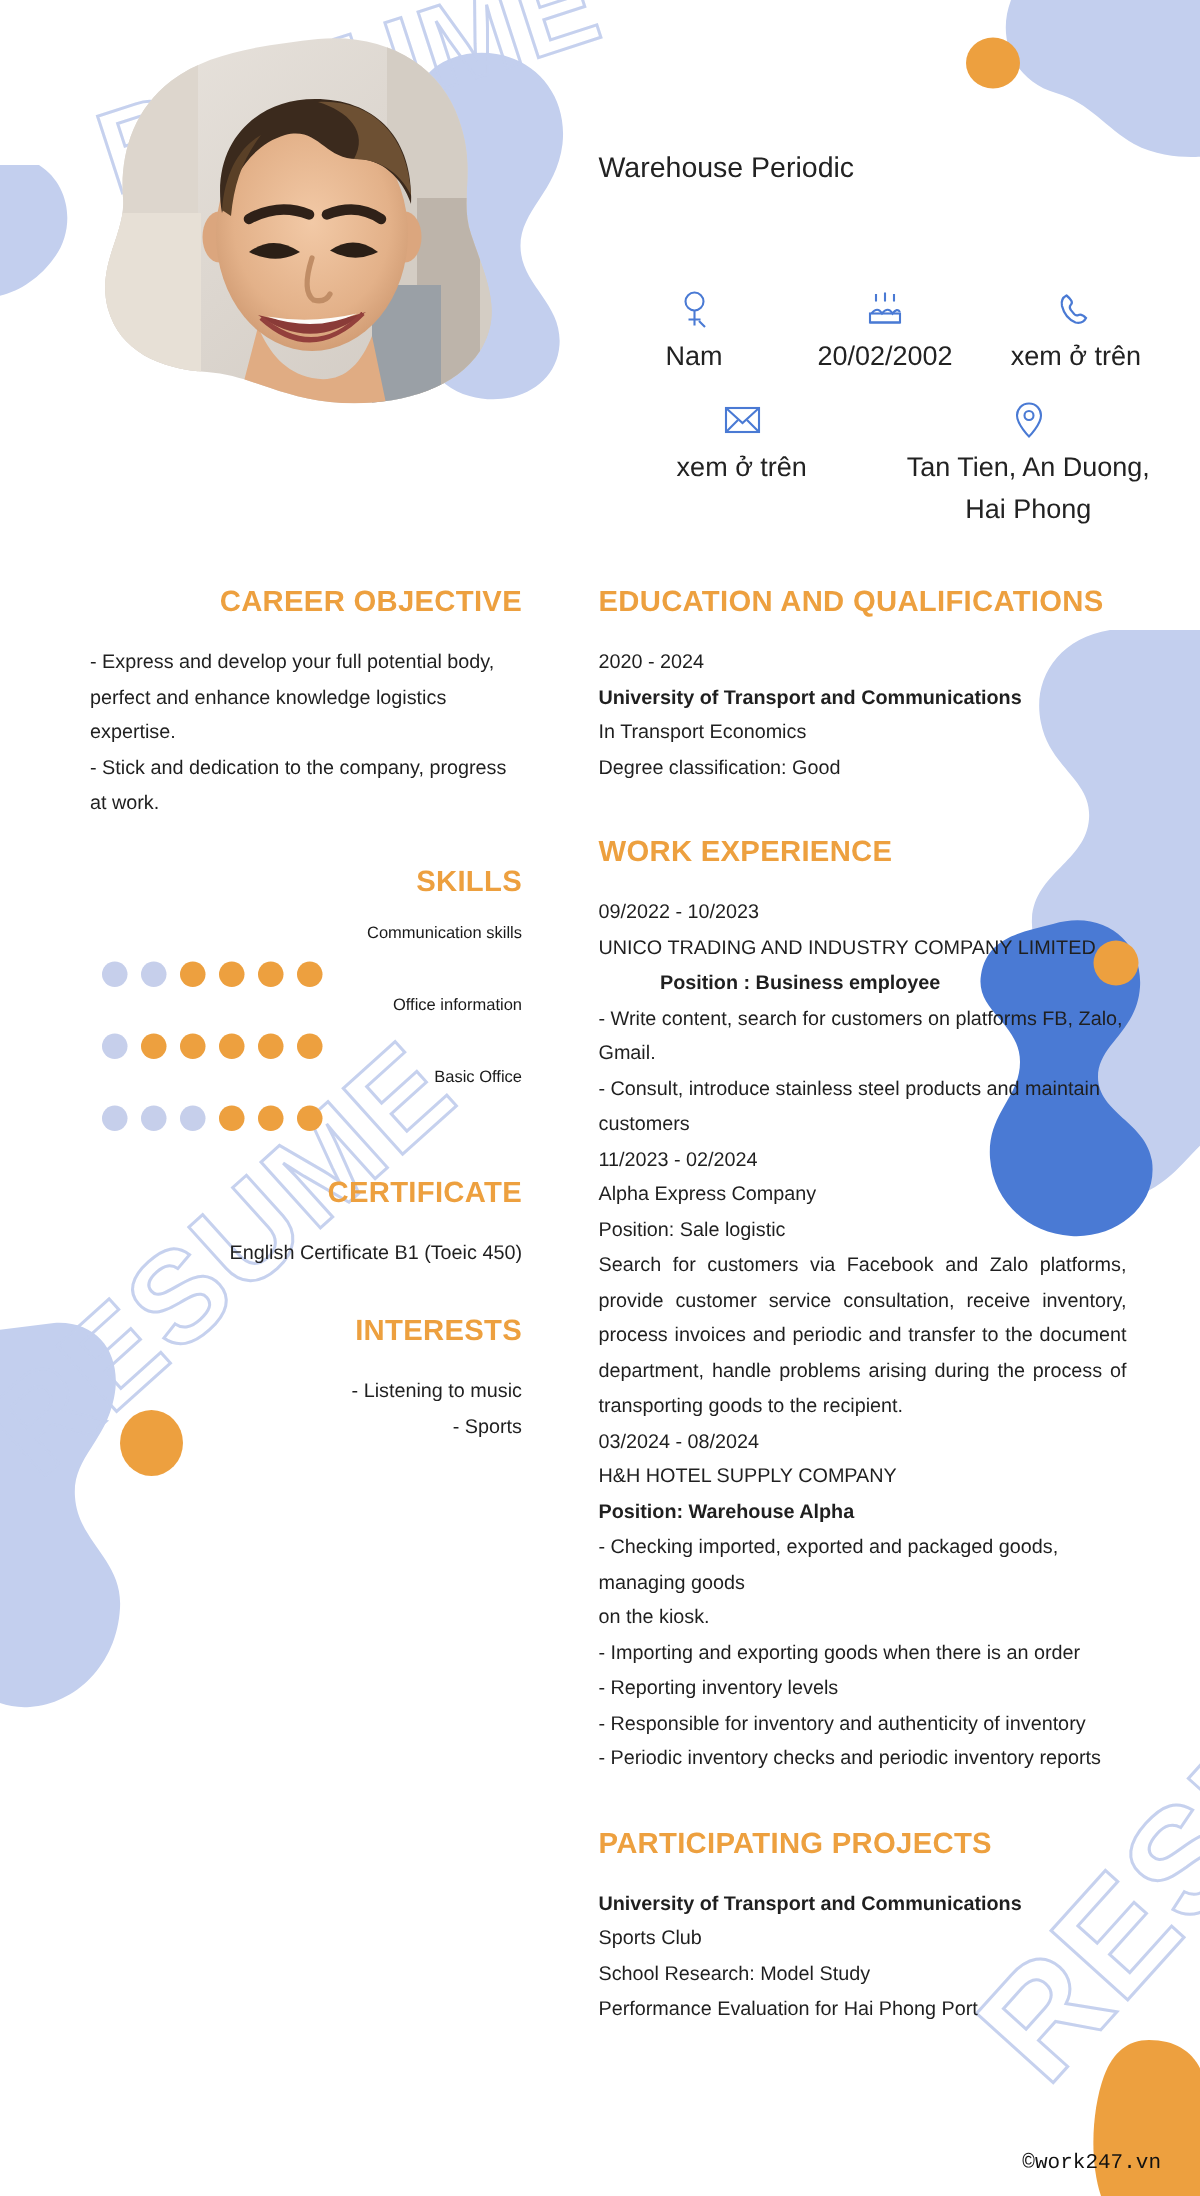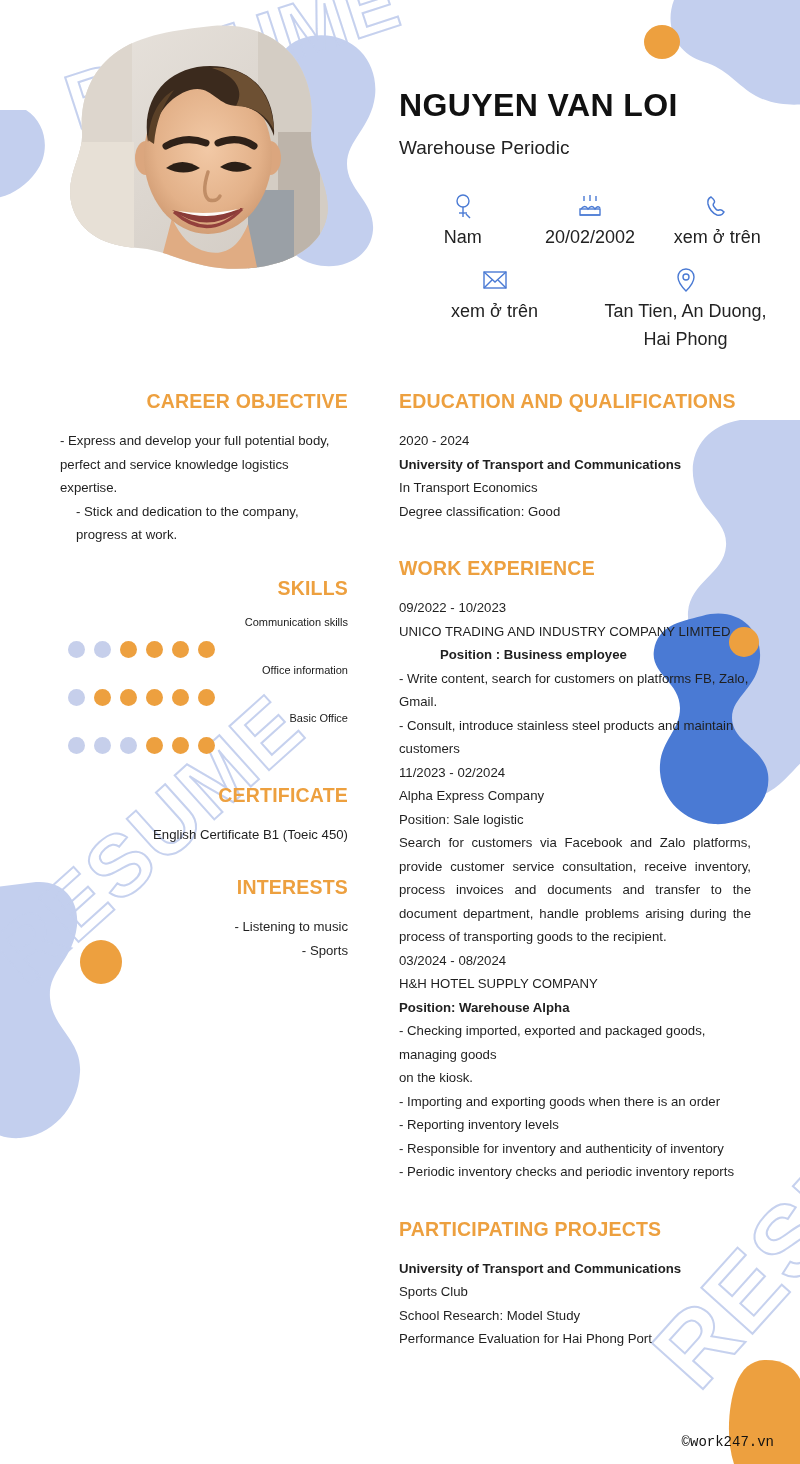--- a/index.html
+++ b/index.html
@@ -281,21 +281,20 @@
 
         <path d="M110 188 q 36 26 72 -2 q -36 12 -72 2 Z" fill="#8a3b38"></path>
         <path d="M116 189 q 32 11 60 -2 q -30 7 -60 2 Z" fill="#fdfbf8"></path>
         <path d="M112 190 q 36 30 68 -3 q -34 34 -68 3 Z" fill="none" stroke="#93403c" stroke-width="3"></path>
       </g>
     </svg>
   </div>
 
   
   <div class="header">
-    <h1 class="name">NGUYEN VAN LOI</h1>
     <div class="job-title">Warehouse Periodic</div>
   </div>
 
   
   <div class="contact">
 
     <div class="contact-item">
       <span class="ci-icon">
         <svg width="20" height="26" viewBox="0 0 20 26" fill="none" stroke="#4a7ad4" stroke-width="1.4">
           <circle cx="10" cy="8" r="6"></circle>
@@ -351,22 +350,22 @@
       </span>
       <span>Tan Tien, An Duong, Hai Phong</span>
     </div>
   </div>
 
   
   <div class="col-left">
 
     <div class="sec-block">
       <div class="sec-head">CAREER OBJECTIVE</div>
-      <p class="body-text" style="text-align:left;">- Express and develop your full potential body, perfect and service knowledge logistics expertise.</p>
-      <p class="body-text" style="text-align:left;margin-left:16px;">- Stick and dedication to the company, progress at work.</p>
+      <p class="body-text" style="text-align:left;">- Express and develop your full potential body, perfect and enhance knowledge logistics expertise.</p>
+      <p class="body-text" style="text-align:left;">- Stick and dedication to the company, progress at work.</p>
     </div>
 
     <div class="sec-block" style="margin-bottom:24px;">
       <div class="sec-head">SKILLS</div>
 
       <div class="skill-row-wrap">
         <div class="skill-name-abs">Communication skills</div>
         <div class="skill-dots-abs">
           <span class="dot"></span>
           <span class="dot"></span>
@@ -433,21 +432,21 @@
         <p class="body-text">UNICO TRADING AND INDUSTRY COMPANY LIMITED</p>
         <p class="body-text" style="font-weight:700;margin-left:41px;">Position : Business employee</p>
         <p class="body-text" style="white-space:pre-line;">- Write content, search for customers on platforms FB, Zalo, Gmail.
 - Consult, introduce stainless steel products and maintain customers</p>
       </div>
 
       <div>
         <p class="body-text">11/2023 - 02/2024</p>
         <p class="body-text">Alpha Express Company</p>
         <p class="body-text" style="font-weight:400;">Position:  Sale logistic</p>
-        <p class="body-text justify">Search for customers via Facebook and Zalo platforms, provide customer service consultation, receive inventory, process invoices and documents and transfer to the document department, handle problems arising during the process of transporting goods to the recipient.</p>
+        <p class="body-text justify">Search for customers via Facebook and Zalo platforms, provide customer service consultation, receive inventory, process invoices and periodic and transfer to the document department, handle problems arising during the process of transporting goods to the recipient.</p>
       </div>
 
       <div>
         <p class="body-text">03/2024 - 08/2024</p>
         <p class="body-text">H&amp;H HOTEL SUPPLY COMPANY</p>
         <p class="body-text" style="font-weight:700;">Position: Warehouse Alpha</p>
         <p class="body-text" style="white-space:pre-line;">- Checking imported, exported and packaged goods, managing goods
 on the kiosk.
 - Importing and exporting goods when there is an order
 - Reporting inventory levels

